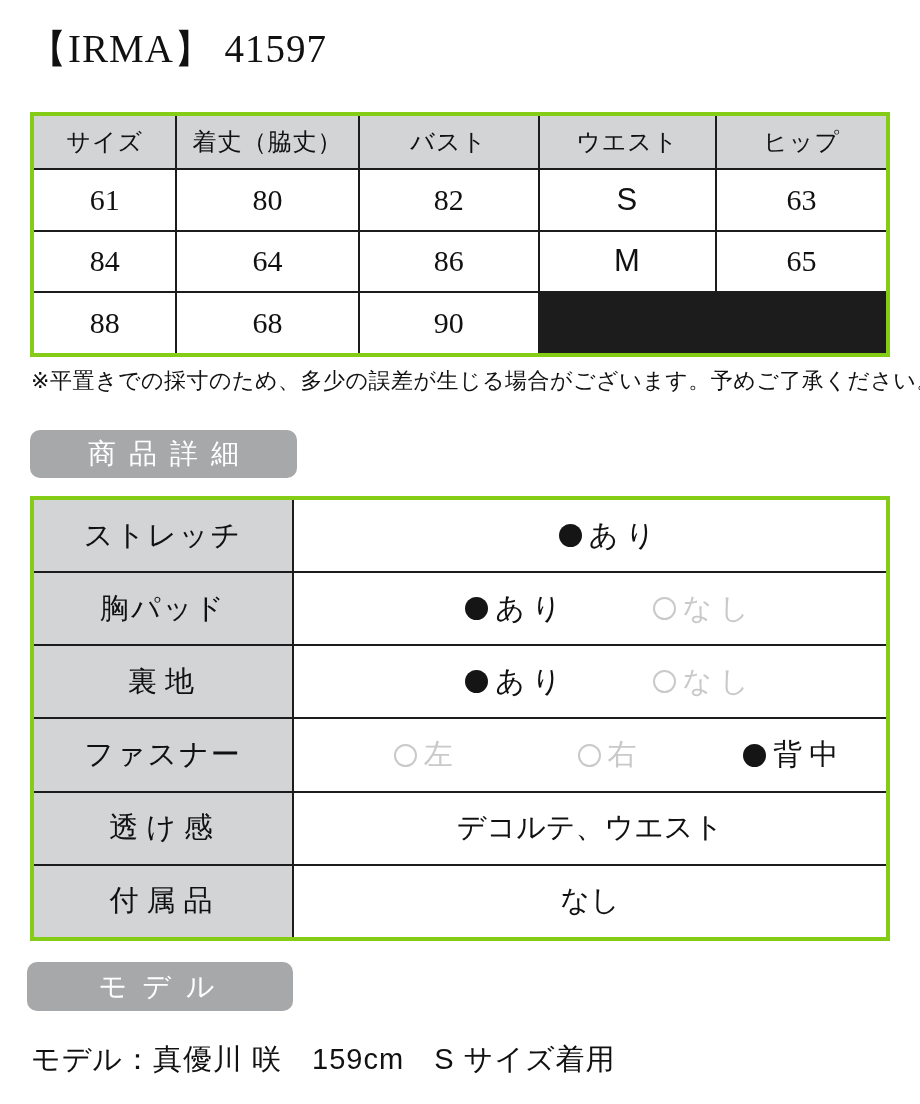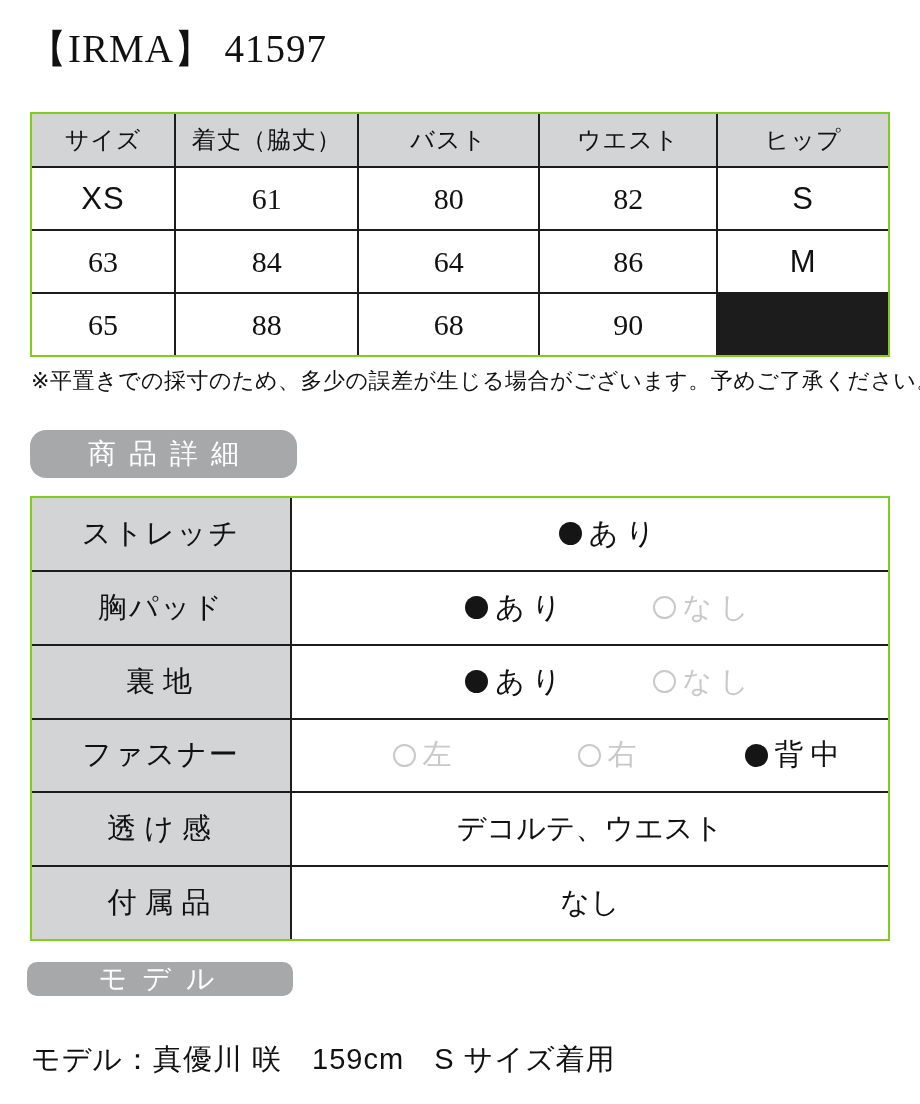--- a/index.html
+++ b/index.html
@@ -10,21 +10,21 @@
   }
   
   .page-title{
     position:absolute;left:28px;top:22px;
     font-family:"Liberation Serif","DejaVu Serif",serif;
     font-size:39px;font-weight:500;letter-spacing:1px;white-space:nowrap;
   }
   
   .tbl{
     position:absolute;box-sizing:border-box;
-    background:#1c1c1c;border:2px solid #84cc16;
+    background:#1c1c1c;border:4px solid #84cc16;
     display:grid;gap:2px;
   }
   .cell{
     background:#fff;display:flex;align-items:center;justify-content:center;
     text-align:center;
   }
   .cell.gray{background:#d3d4d6;}
   
   #size-table{
     left:30px;top:112px;width:860px;height:245px;
@@ -38,22 +38,22 @@
   .note{
     position:absolute;left:31px;top:366px;font-size:22px;
     letter-spacing:0.5px;white-space:nowrap;
   }
   
   .badge{
     position:absolute;background:#a7a8aa;color:#fff;
     border-radius:10px;display:flex;align-items:center;justify-content:center;
     font-size:28px;
   }
-  #badge-details{left:30px;top:430px;width:267px;height:48px;letter-spacing:13px;padding-left:13px;box-sizing:border-box;border-radius:16px;}
-  #badge-model{left:27px;top:962px;width:266px;height:34px;letter-spacing:15px;padding-left:8px;box-sizing:border-box;}
+  #badge-details{left:30px;top:430px;width:267px;height:48px;letter-spacing:13px;padding-left:13px;box-sizing:border-box;}
+  #badge-model{left:27px;top:962px;width:266px;height:49px;letter-spacing:15px;padding-left:8px;box-sizing:border-box;}
   
   #details-table{
     left:30px;top:496px;width:860px;height:445px;
     grid-template-columns:258px 1fr;
     grid-template-rows:repeat(6,1fr);
   }
   #details-table .label{font-size:29px;letter-spacing:2px;}
   #details-table .label.wide{letter-spacing:8px;padding-left:4px;}
   #details-table .content{font-size:29px;}
   .opts{display:flex;align-items:center;justify-content:center;width:100%;margin-left:41px;}
@@ -81,21 +81,20 @@
 
 <div class="page-title">【IRMA】 41597</div>
 
 <div class="tbl" id="size-table">
   <div class="cell gray hdr">サイズ</div>
   <div class="cell gray hdr">着丈（脇丈）</div>
   <div class="cell gray hdr">バスト</div>
   <div class="cell gray hdr">ウエスト</div>
   <div class="cell gray hdr">ヒップ</div>
 
-  <div class="cell sz">XS</div>
   <div class="cell val">61</div>
   <div class="cell val">80</div>
   <div class="cell val">82</div>
 
   <div class="cell sz">S</div>
   <div class="cell val">63</div>
   <div class="cell val">84</div>
   <div class="cell val">64</div>
   <div class="cell val">86</div>
 

